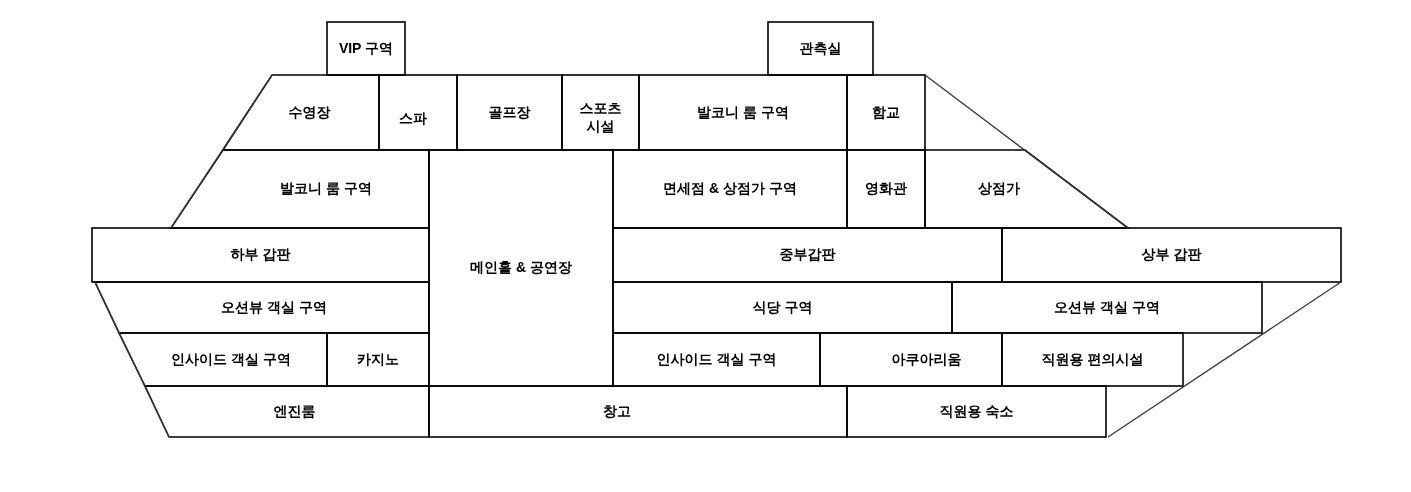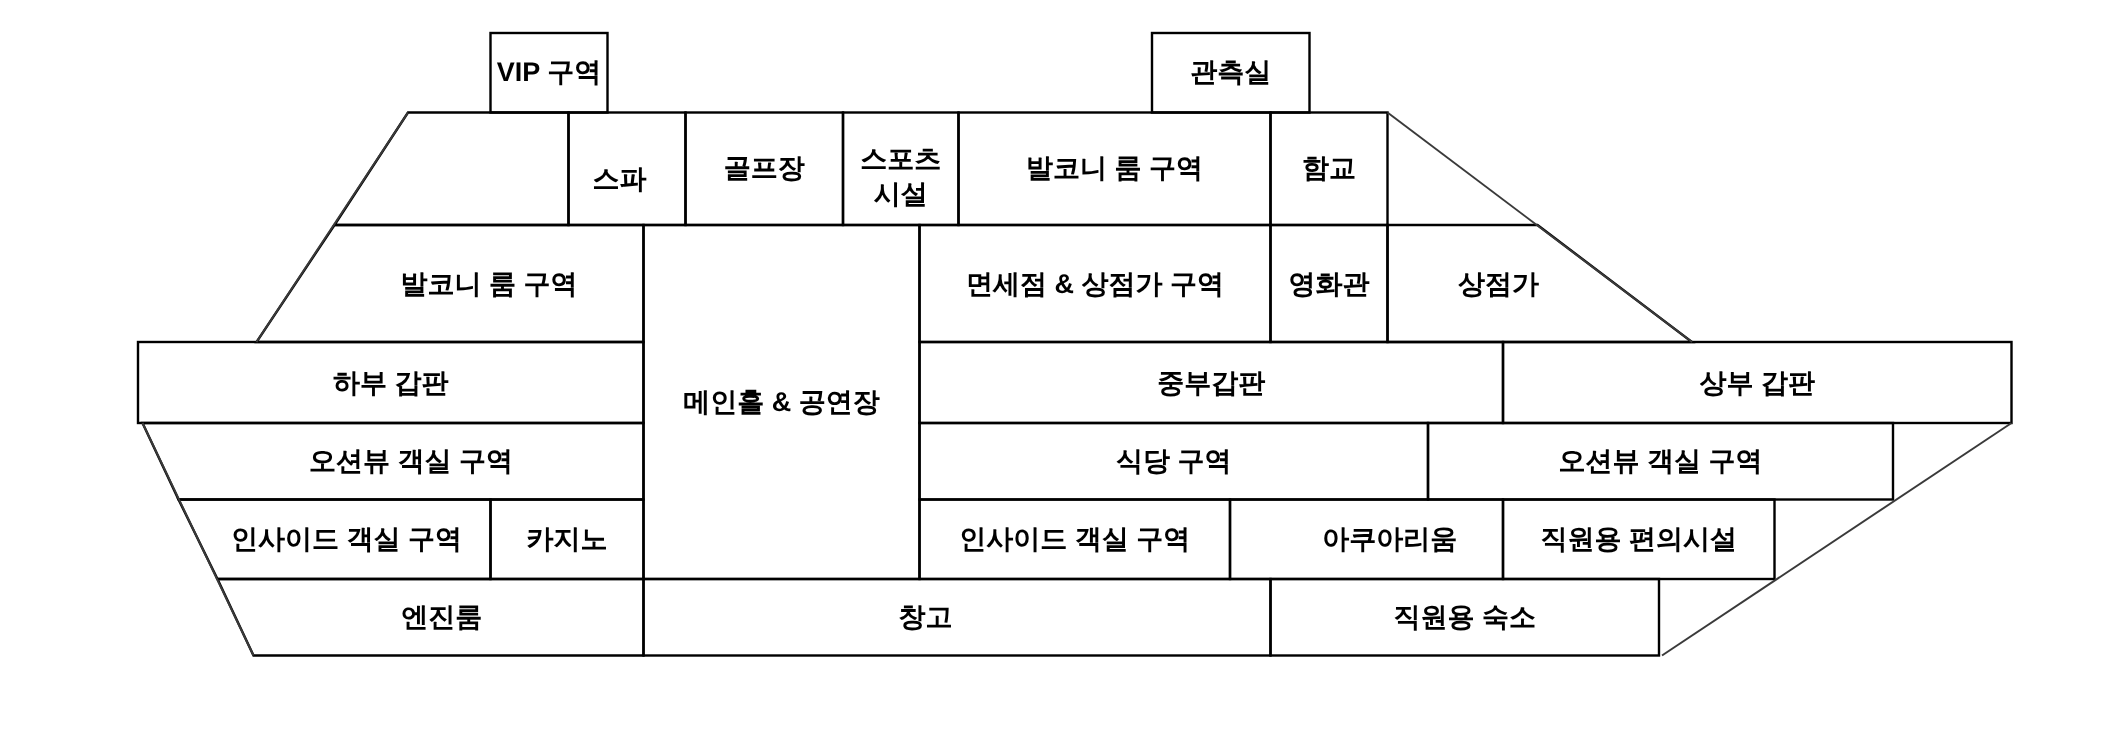--- a/index.html
+++ b/index.html
@@ -29,21 +29,21 @@
   .geometry line {
     stroke: #3a3a3a;
     stroke-width: 1.3;
   }
   .lbl {
     position: absolute;
     display: flex;
     align-items: center;
     justify-content: center;
     text-align: center;
-    font-size: 18px;
+    font-size: 14px;
     font-weight: 700;
     color: #000000;
     white-space: pre-line;
     line-height: 1.25;
     pointer-events: none;
   }
 </style>
 </head>
 <body>
 
@@ -87,20 +87,21 @@
 
     <line x1="272" y1="75" x2="171" y2="228"></line>
     <line x1="95" y1="282" x2="169" y2="437"></line>
     <line x1="925" y1="75" x2="1128" y2="228"></line>
     <line x1="1341" y1="282" x2="1108" y2="437"></line>
   </svg>
 
   <div class="lbl" style="left:327px;top:22px;width:78px;height:53px">VIP 구역</div>
   <div class="lbl" style="left:768px;top:22px;width:105px;height:53px">관측실</div>
 
+  <div class="lbl" style="left:240px;top:75px;width:139px;height:75px">수영장</div>
   <div class="lbl" style="left:374px;top:75px;width:78px;height:88px">스파</div>
   <div class="lbl" style="left:457px;top:75px;width:105px;height:75px">골프장</div>
   <div class="lbl" style="left:562px;top:75px;width:77px;height:85px">스포츠
 시설</div>
   <div class="lbl" style="left:639px;top:75px;width:208px;height:75px">발코니 룸 구역</div>
   <div class="lbl" style="left:847px;top:75px;width:78px;height:75px">함교</div>
 
   <div class="lbl" style="left:223px;top:150px;width:206px;height:78px">발코니 룸 구역</div>
   <div class="lbl" style="left:429px;top:150px;width:184px;height:236px">메인홀 &amp; 공연장</div>
   <div class="lbl" style="left:613px;top:150px;width:234px;height:78px">면세점 &amp; 상점가 구역</div>

